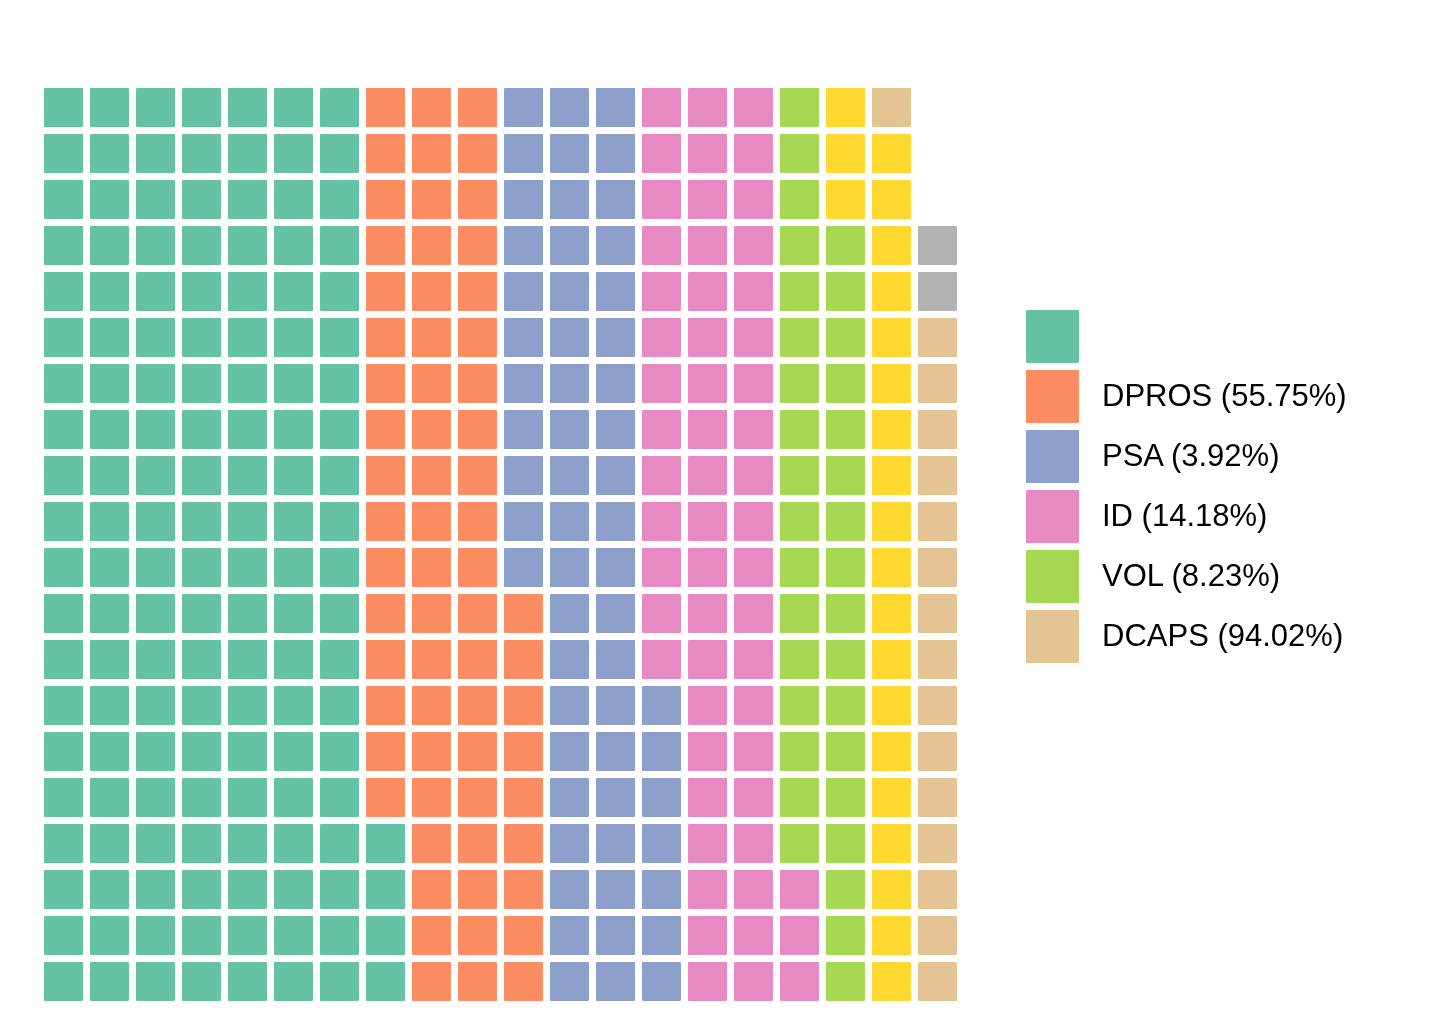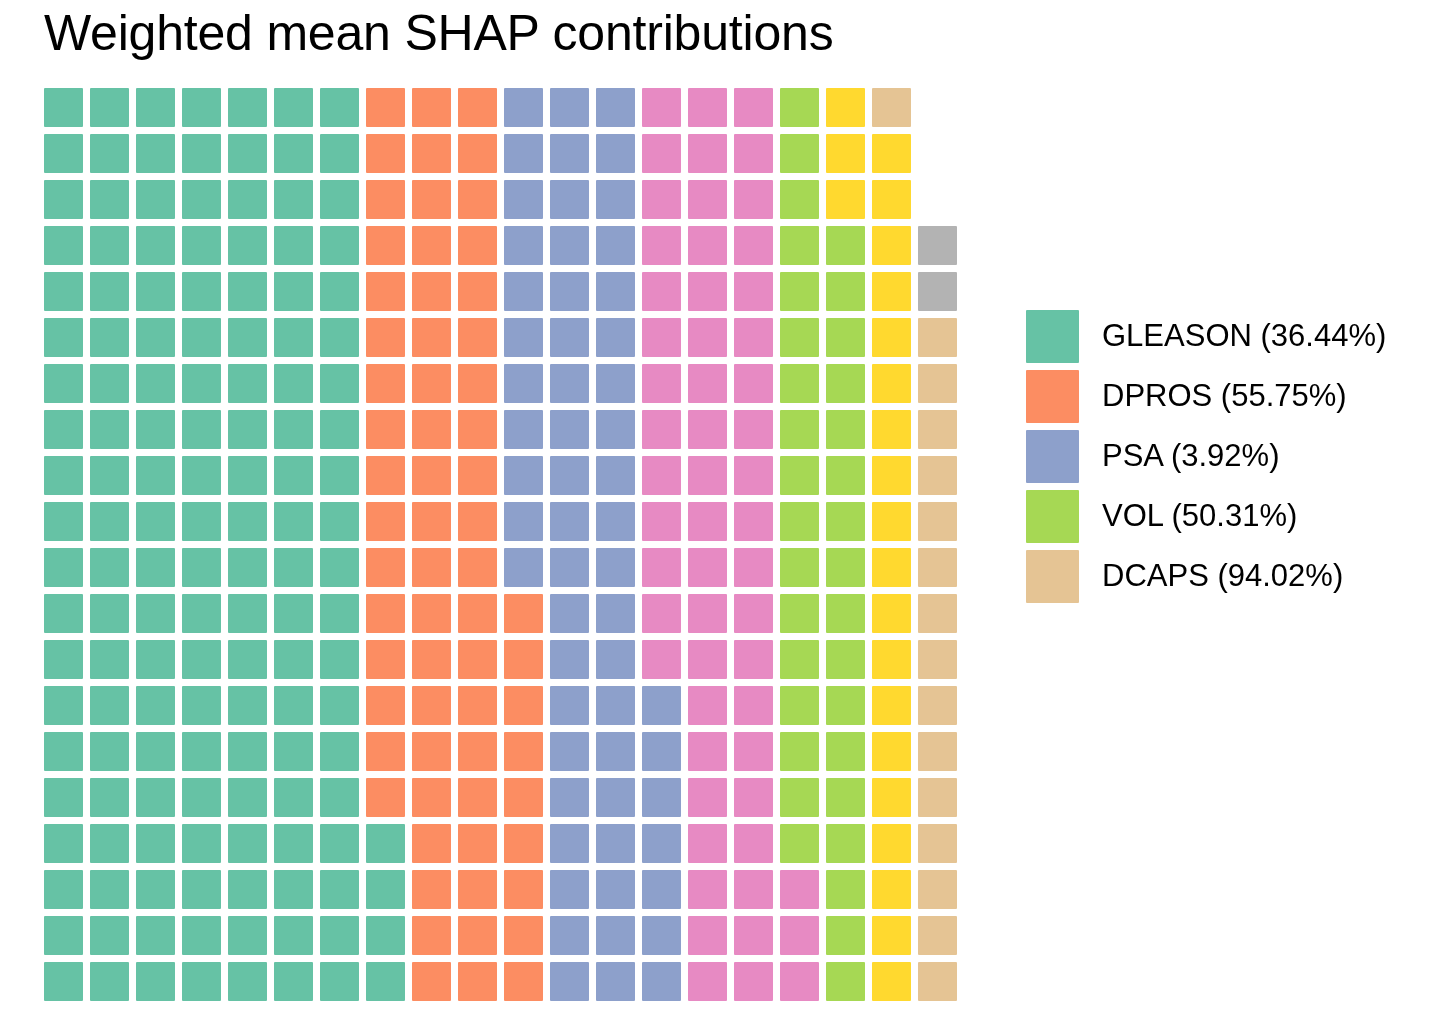--- a/index.html
+++ b/index.html
@@ -76,21 +76,20 @@
     color: #000000;
     white-space: nowrap;
     line-height: 34px;
   }
 </style>
 </head>
 <body>
 
 <div id="chart-root">
 
-  <div id="chart-title">Weighted mean SHAP contributions</div>
 
   <div id="waffle-plot">
       <div class="waffle-row">
         <div class="waffle-cell" style="background: rgb(102, 194, 165);"></div>
         <div class="waffle-cell" style="background: rgb(102, 194, 165);"></div>
         <div class="waffle-cell" style="background: rgb(102, 194, 165);"></div>
         <div class="waffle-cell" style="background: rgb(102, 194, 165);"></div>
         <div class="waffle-cell" style="background: rgb(102, 194, 165);"></div>
         <div class="waffle-cell" style="background: rgb(102, 194, 165);"></div>
         <div class="waffle-cell" style="background: rgb(102, 194, 165);"></div>
@@ -521,33 +520,36 @@
         <div class="waffle-cell" style="background: rgb(231, 138, 195);"></div>
         <div class="waffle-cell" style="background: rgb(166, 216, 84);"></div>
         <div class="waffle-cell" style="background: rgb(255, 217, 47);"></div>
         <div class="waffle-cell" style="background: rgb(229, 196, 148);"></div>
       </div>
     </div>
 
   <div id="legend">
       <div class="legend-item">
         <span class="legend-swatch" style="background: rgb(102, 194, 165);"></span>
-        <span class="legend-label">GLEASON (36.44%)</span>
       </div>
       <div class="legend-item">
         <span class="legend-swatch" style="background: rgb(252, 141, 98);"></span>
         <span class="legend-label">DPROS (55.75%)</span>
       </div>
       <div class="legend-item">
         <span class="legend-swatch" style="background: rgb(141, 160, 203);"></span>
         <span class="legend-label">PSA (3.92%)</span>
       </div>
       <div class="legend-item">
+        <span class="legend-swatch" style="background: rgb(231, 138, 195);"></span>
+        <span class="legend-label">ID (14.18%)</span>
+      </div>
+      <div class="legend-item">
         <span class="legend-swatch" style="background: rgb(166, 216, 84);"></span>
-        <span class="legend-label">VOL (50.31%)</span>
+        <span class="legend-label">VOL (8.23%)</span>
       </div>
       <div class="legend-item">
         <span class="legend-swatch" style="background: rgb(229, 196, 148);"></span>
         <span class="legend-label">DCAPS (94.02%)</span>
       </div>
     </div>
 
 </div>
 
 </body></html>

